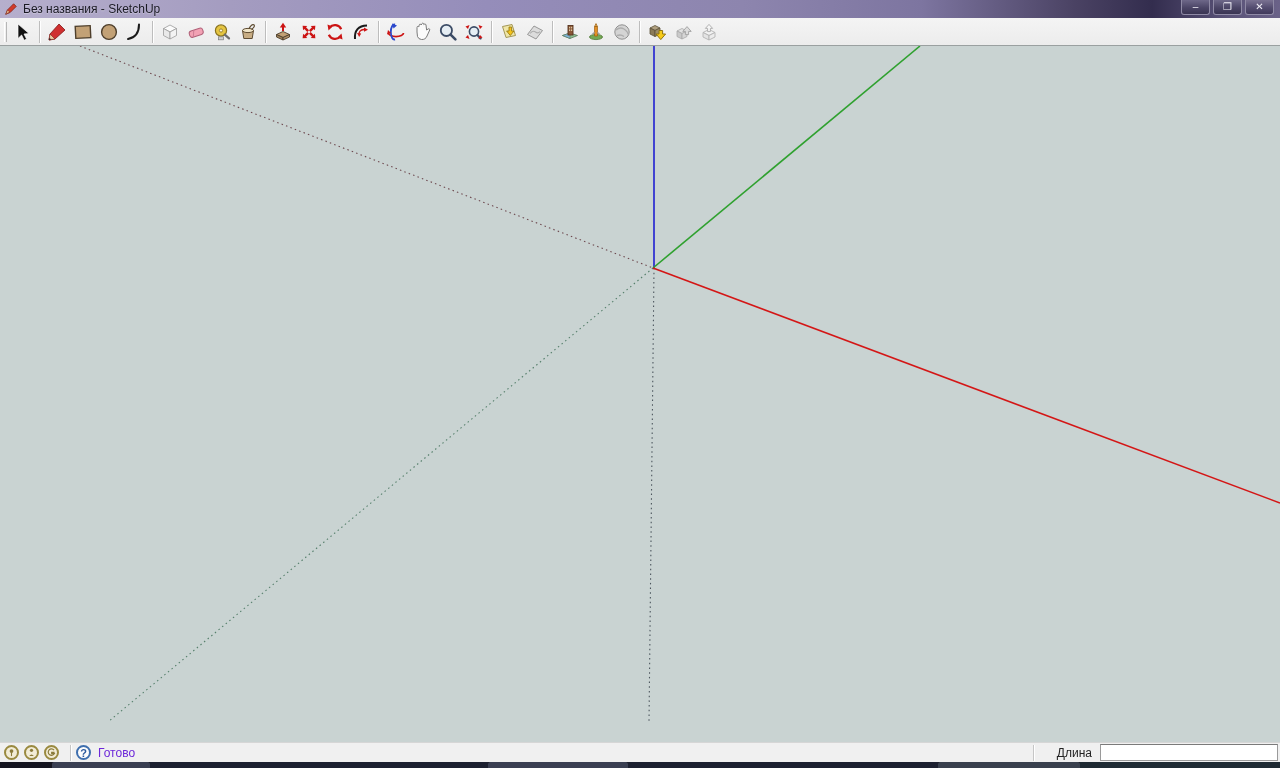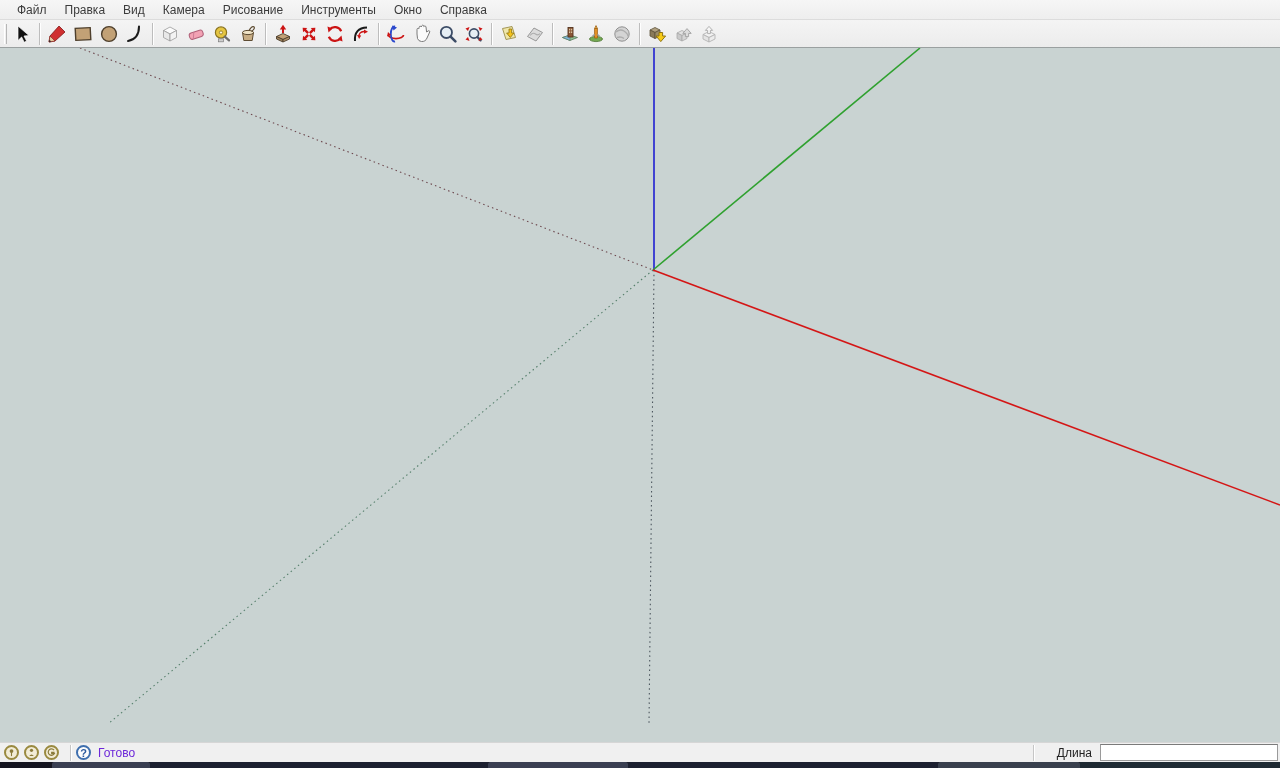--- a/index.html
+++ b/index.html
@@ -58,31 +58,33 @@
   .seg.d { width:140px; background:#3a3f52; border-radius:2px 2px 0 0; }
   .seg.e { width:310px; background:#1c2030; }
   .seg.f { width:142px; background:#39404e; border-radius:2px 2px 0 0; }
   .seg.g { flex:1; background:#1e2a33; }
 </style>
 </head>
 <body>
 
 <div id="app">
 
-
-  <div class="menubar">
-    <span class="menu-item">Файл</span>
-    <span class="menu-item">Правка</span>
-    <span class="menu-item">Вид</span>
-    <span class="menu-item">Камера</span>
-    <span class="menu-item">Рисование</span>
-    <span class="menu-item">Инструменты</span>
-    <span class="menu-item">Окно</span>
-    <span class="menu-item">Справка</span>
-  </div>
+  <div class="titlebar">
+    <svg class="app-icon" viewBox="0 0 16 16">
+      <path d="M2,14 L4,9 L11,2 L14,5 L7,12 Z" fill="#d23a2a" stroke="#7a1d12" stroke-width="0.8"></path>
+      <path d="M2,14 L4,9 L6.5,11.5 Z" fill="#e8c090" stroke="#7a1d12" stroke-width="0.6"></path>
+    </svg>
+    <span class="title-text">Без названия - SketchUp</span>
+    <div class="win-controls">
+      <div class="win-btn">–</div>
+      <div class="win-btn">❐</div>
+      <div class="win-btn close">✕</div>
+    </div>
+  </div>
+
 
   <div class="toolbar">
     <div class="grip"></div>
     <div class="tb-btn">
       <svg viewBox="0 0 20 20">
         <path d="M6,2 L6,16.5 L9.6,13 L12.2,18.3 L14.6,17.1 L12,12 L17,11.6 Z" fill="#111" stroke="#fff" stroke-width="0.7"></path>
       </svg>
     </div>
     <div class="tb-sep"></div>
     <div class="tb-btn">

